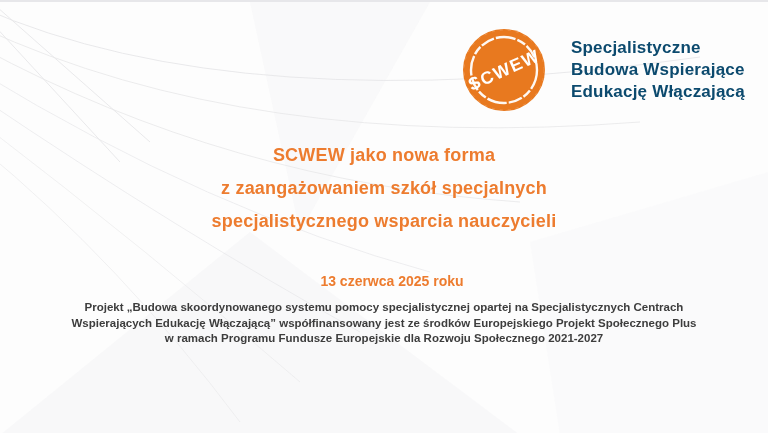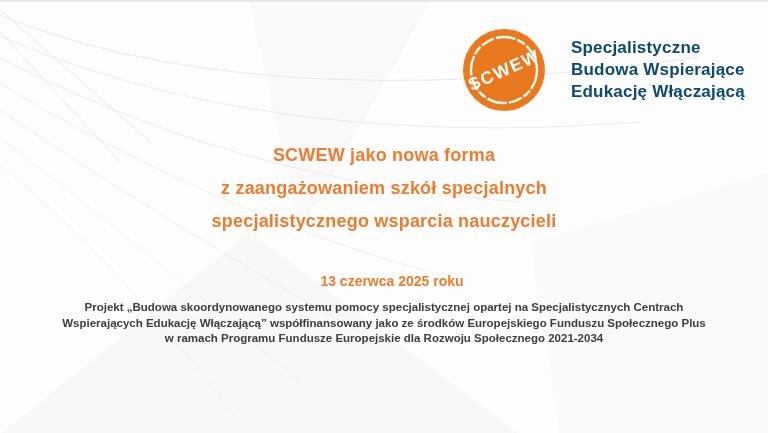--- a/index.html
+++ b/index.html
@@ -67,22 +67,22 @@
   <div class="title">
     <div>SCWEW jako nowa forma</div>
     <div>z zaangażowaniem szkół specjalnych</div>
     <div>specjalistycznego wsparcia nauczycieli</div>
   </div>
 
   <div class="date-line">13 czerwca 2025 roku</div>
 
   <div class="project">
     <div>Projekt „Budowa skoordynowanego systemu pomocy specjalistycznej opartej na Specjalistycznych Centrach</div>
-    <div>Wspierających Edukację Włączającą” współfinansowany jako ze środków Europejskiego Funduszu Społecznego Plus</div>
-    <div>w ramach Programu Fundusze Europejskie dla Rozwoju Społecznego 2021-2034</div>
+    <div>Wspierających Edukację Włączającą” współfinansowany jest ze środków Europejskiego Projekt Społecznego Plus</div>
+    <div>w ramach Programu Fundusze Europejskie dla Rozwoju Społecznego 2021-2027</div>
   </div>
 
   <div class="footer">
 
     
     
 
     
     
 

